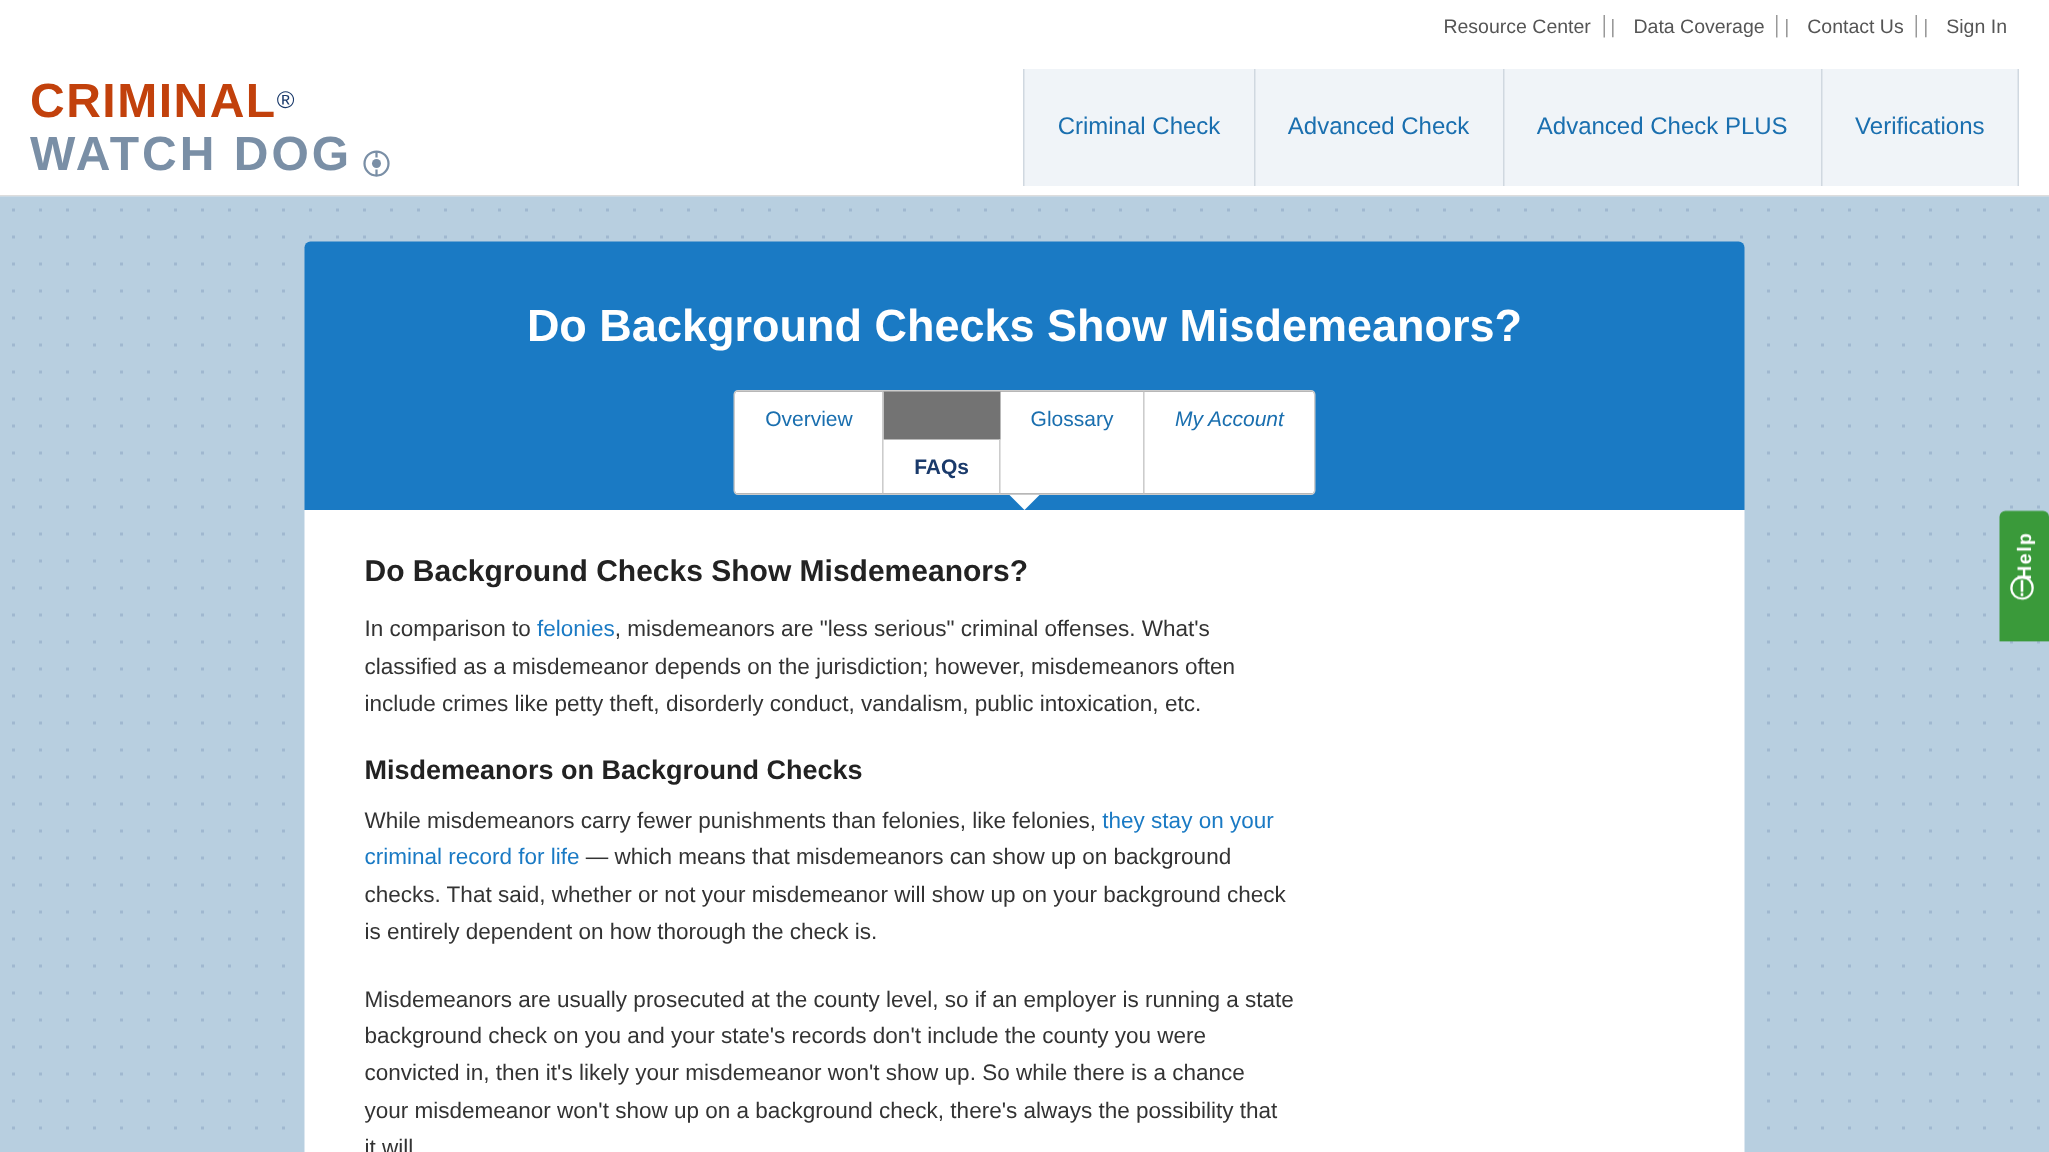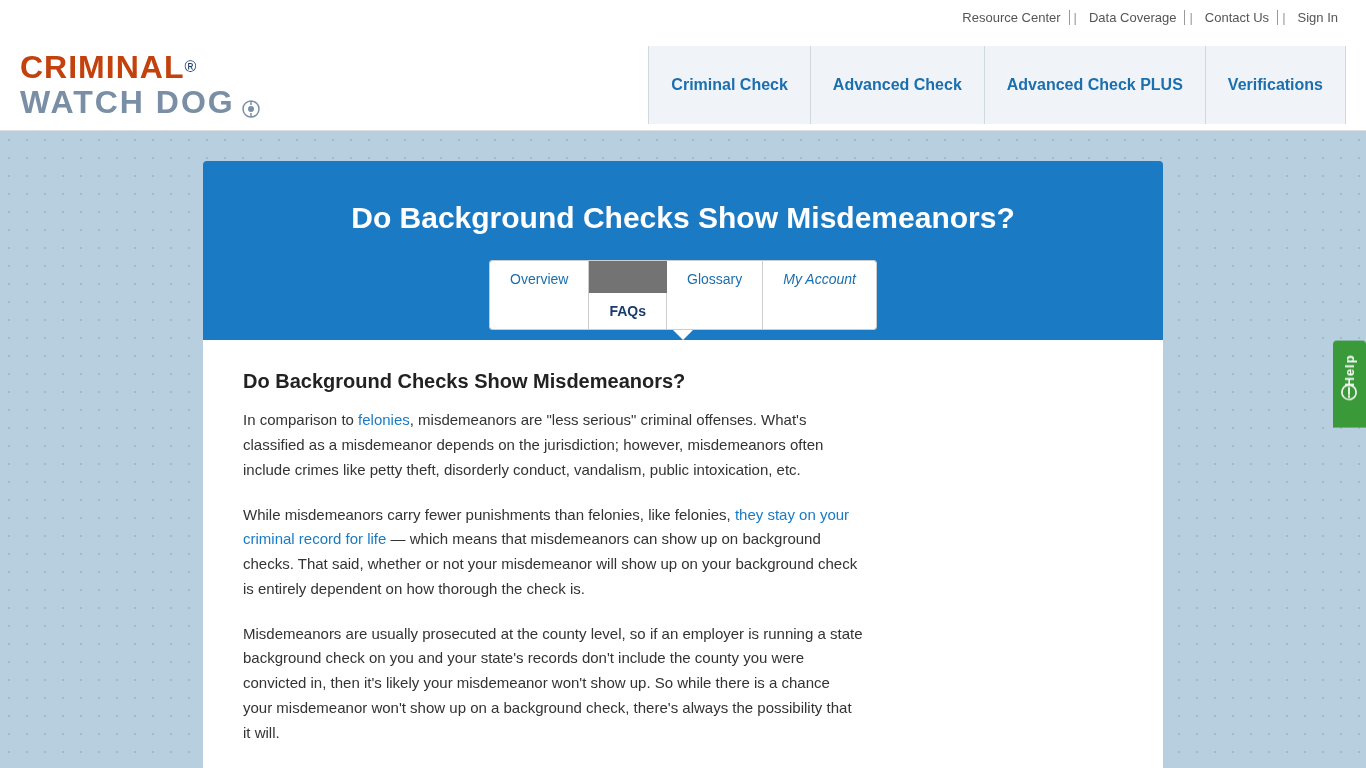--- a/index.html
+++ b/index.html
@@ -79,21 +79,20 @@
       padding: 30px 22px;
       font-size: 16px;
       color: #1a6faf;
       cursor: pointer;
       border-left: 1px solid #d0d8e0;
       background: #f0f4f8;
       display: flex;
       align-items: center;
       text-decoration: none;
       white-space: nowrap;
-      font-weight: bold;
     }
     .nav-item:last-child {
       border-right: 1px solid #d0d8e0;
     }
 
     
     .page-bg {
       background: #b8cfe0;
       background-image: radial-gradient(circle, #a0b8d0 1px, transparent 1px);
       background-size: 18px 18px;
@@ -277,20 +276,21 @@
     </div>
   </div>
 
   <div class="content-area">
 
     <h2 class="content-h2">Do Background Checks Show Misdemeanors?</h2>
     <p class="content-p">
       In comparison to <a>felonies</a>, misdemeanors are "less serious" criminal offenses. What's classified as a misdemeanor depends on the jurisdiction; however, misdemeanors often include crimes like petty theft, disorderly conduct, vandalism, public intoxication, etc.
     </p>
 
+    <h3 class="content-h3">Misdemeanors on Background Checks</h3>
     <p class="content-p">
       While misdemeanors carry fewer punishments than felonies, like felonies, <a>they stay on your criminal record for life</a> — which means that misdemeanors can show up on background checks. That said, whether or not your misdemeanor will show up on your background check is entirely dependent on how thorough the check is.
     </p>
     <p class="content-p">Misdemeanors are usually prosecuted at the county level, so if an employer is running a state background check on you and your state's records don't include the county you were convicted in, then it's likely your misdemeanor won't show up. So while there is a chance your misdemeanor won't show up on a background check, there's always the possibility that it will.</p>
 
     <h3 class="content-h3">Employment and Misdemeanors</h3>
 
   </div>
 </div>
 

